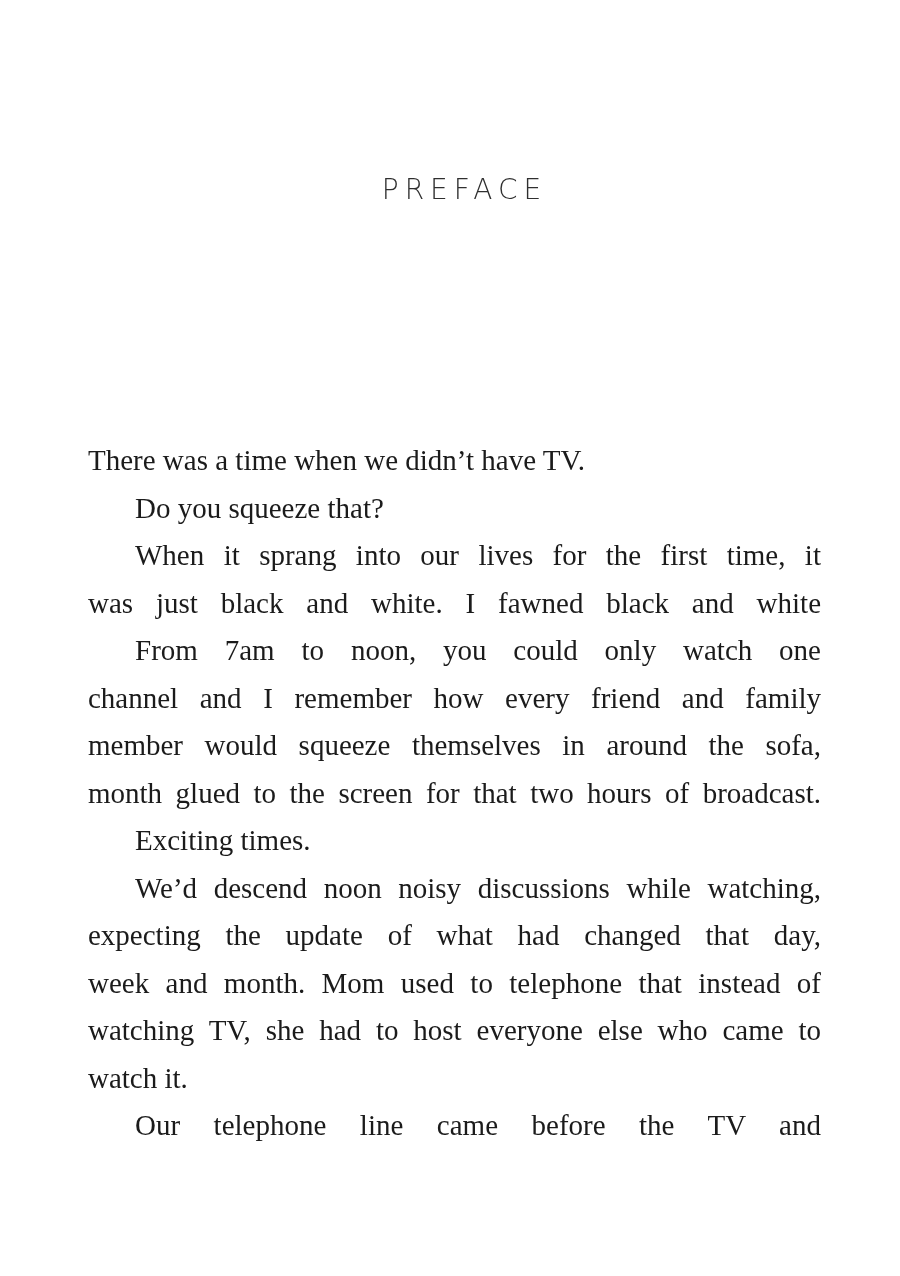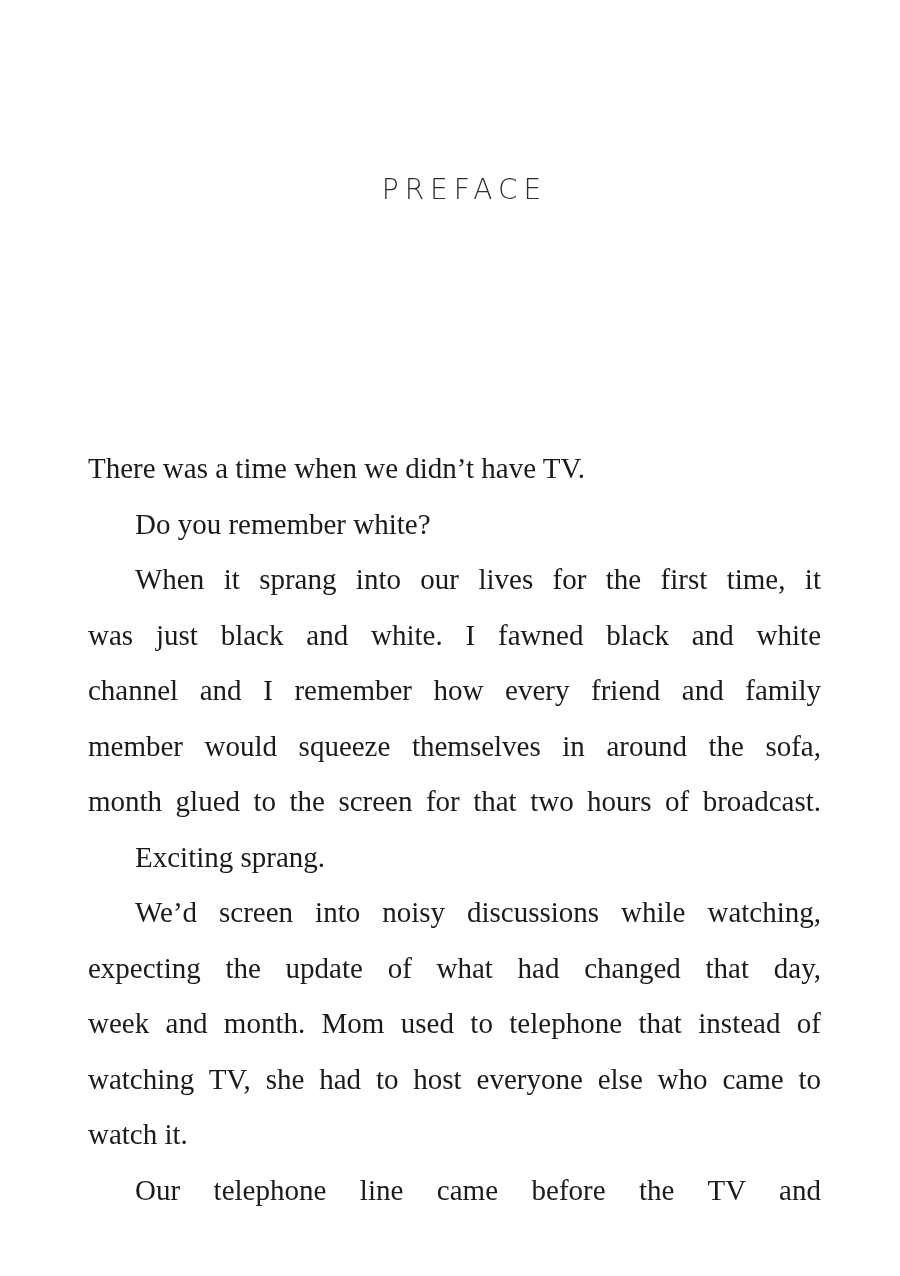--- a/index.html
+++ b/index.html
@@ -34,44 +34,44 @@
     left: 88px;
     top: 437px;
     width: 733px;
     font-family: "Liberation Serif", "DejaVu Serif", serif;
     font-size: 29px;
     line-height: 47.5px;
     color: #1b1b1b;
   }
   .line {
     text-align: left;
-    margin-top: 8px;
   }
   .line.justify {
     text-align: justify;
     text-align-last: justify;
   }
   .line.indent {
     padding-left: 47px;
   }
 </style>
 </head>
 <body>
 
 <div class="page">
   <h1 class="title">PREFACE</h1>
   <div class="body-text">
       <div class="line">There was a time when we didn’t have TV.</div>
-      <div class="line indent">Do you remember white?</div>
+      <div class="line indent">Do you squeeze that?</div>
       <div class="line indent justify">When it sprang into our lives for the first time, it</div>
       <div class="line justify">was just black and white. I fawned black and white</div>
+      <div class="line indent justify">From 7am to noon, you could only watch one</div>
       <div class="line justify">channel and I remember how every friend and family</div>
       <div class="line justify">member would squeeze themselves in around the sofa,</div>
       <div class="line justify">month glued to the screen for that two hours of broadcast.</div>
-      <div class="line indent">Exciting sprang.</div>
-      <div class="line indent justify">We’d screen into noisy discussions while watching,</div>
+      <div class="line indent">Exciting times.</div>
+      <div class="line indent justify">We’d descend noon noisy discussions while watching,</div>
       <div class="line justify">expecting the update of what had changed that day,</div>
       <div class="line justify">week and month. Mom used to telephone that instead of</div>
       <div class="line justify">watching TV, she had to host everyone else who came to</div>
       <div class="line">watch it.</div>
       <div class="line indent justify">Our telephone line came before the TV and</div>
     </div>
 </div>
 
 </body></html>

